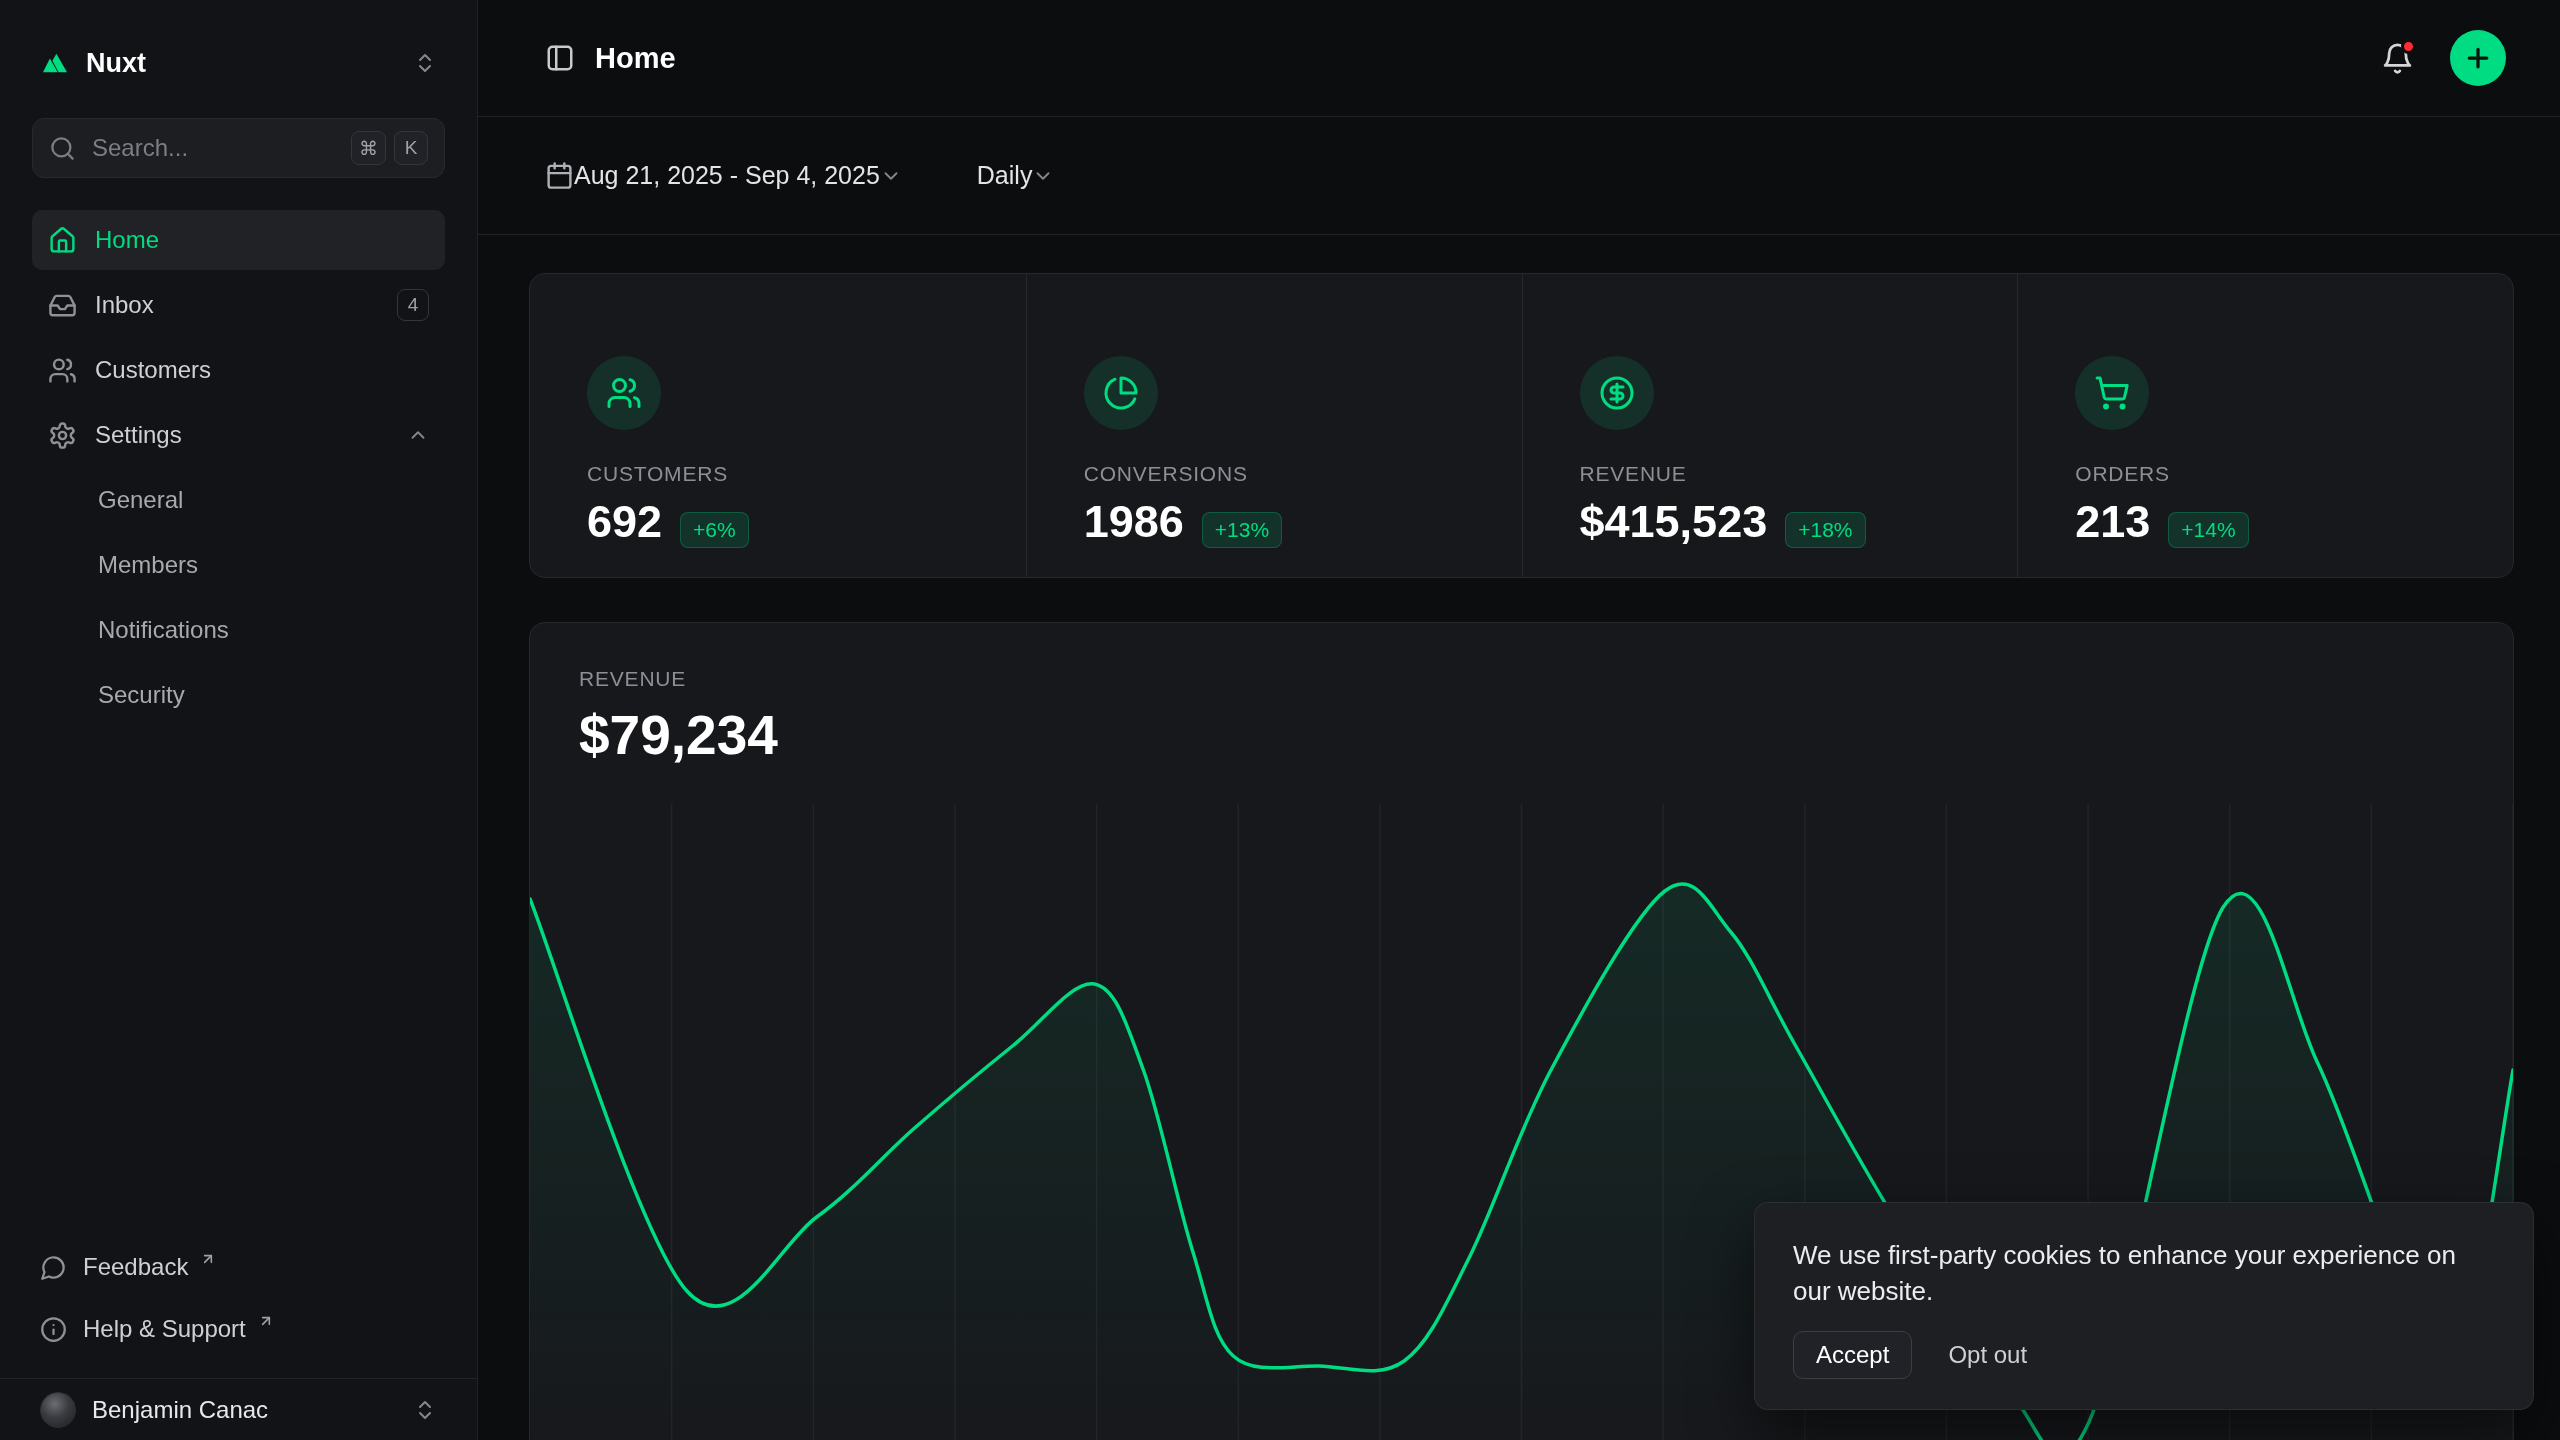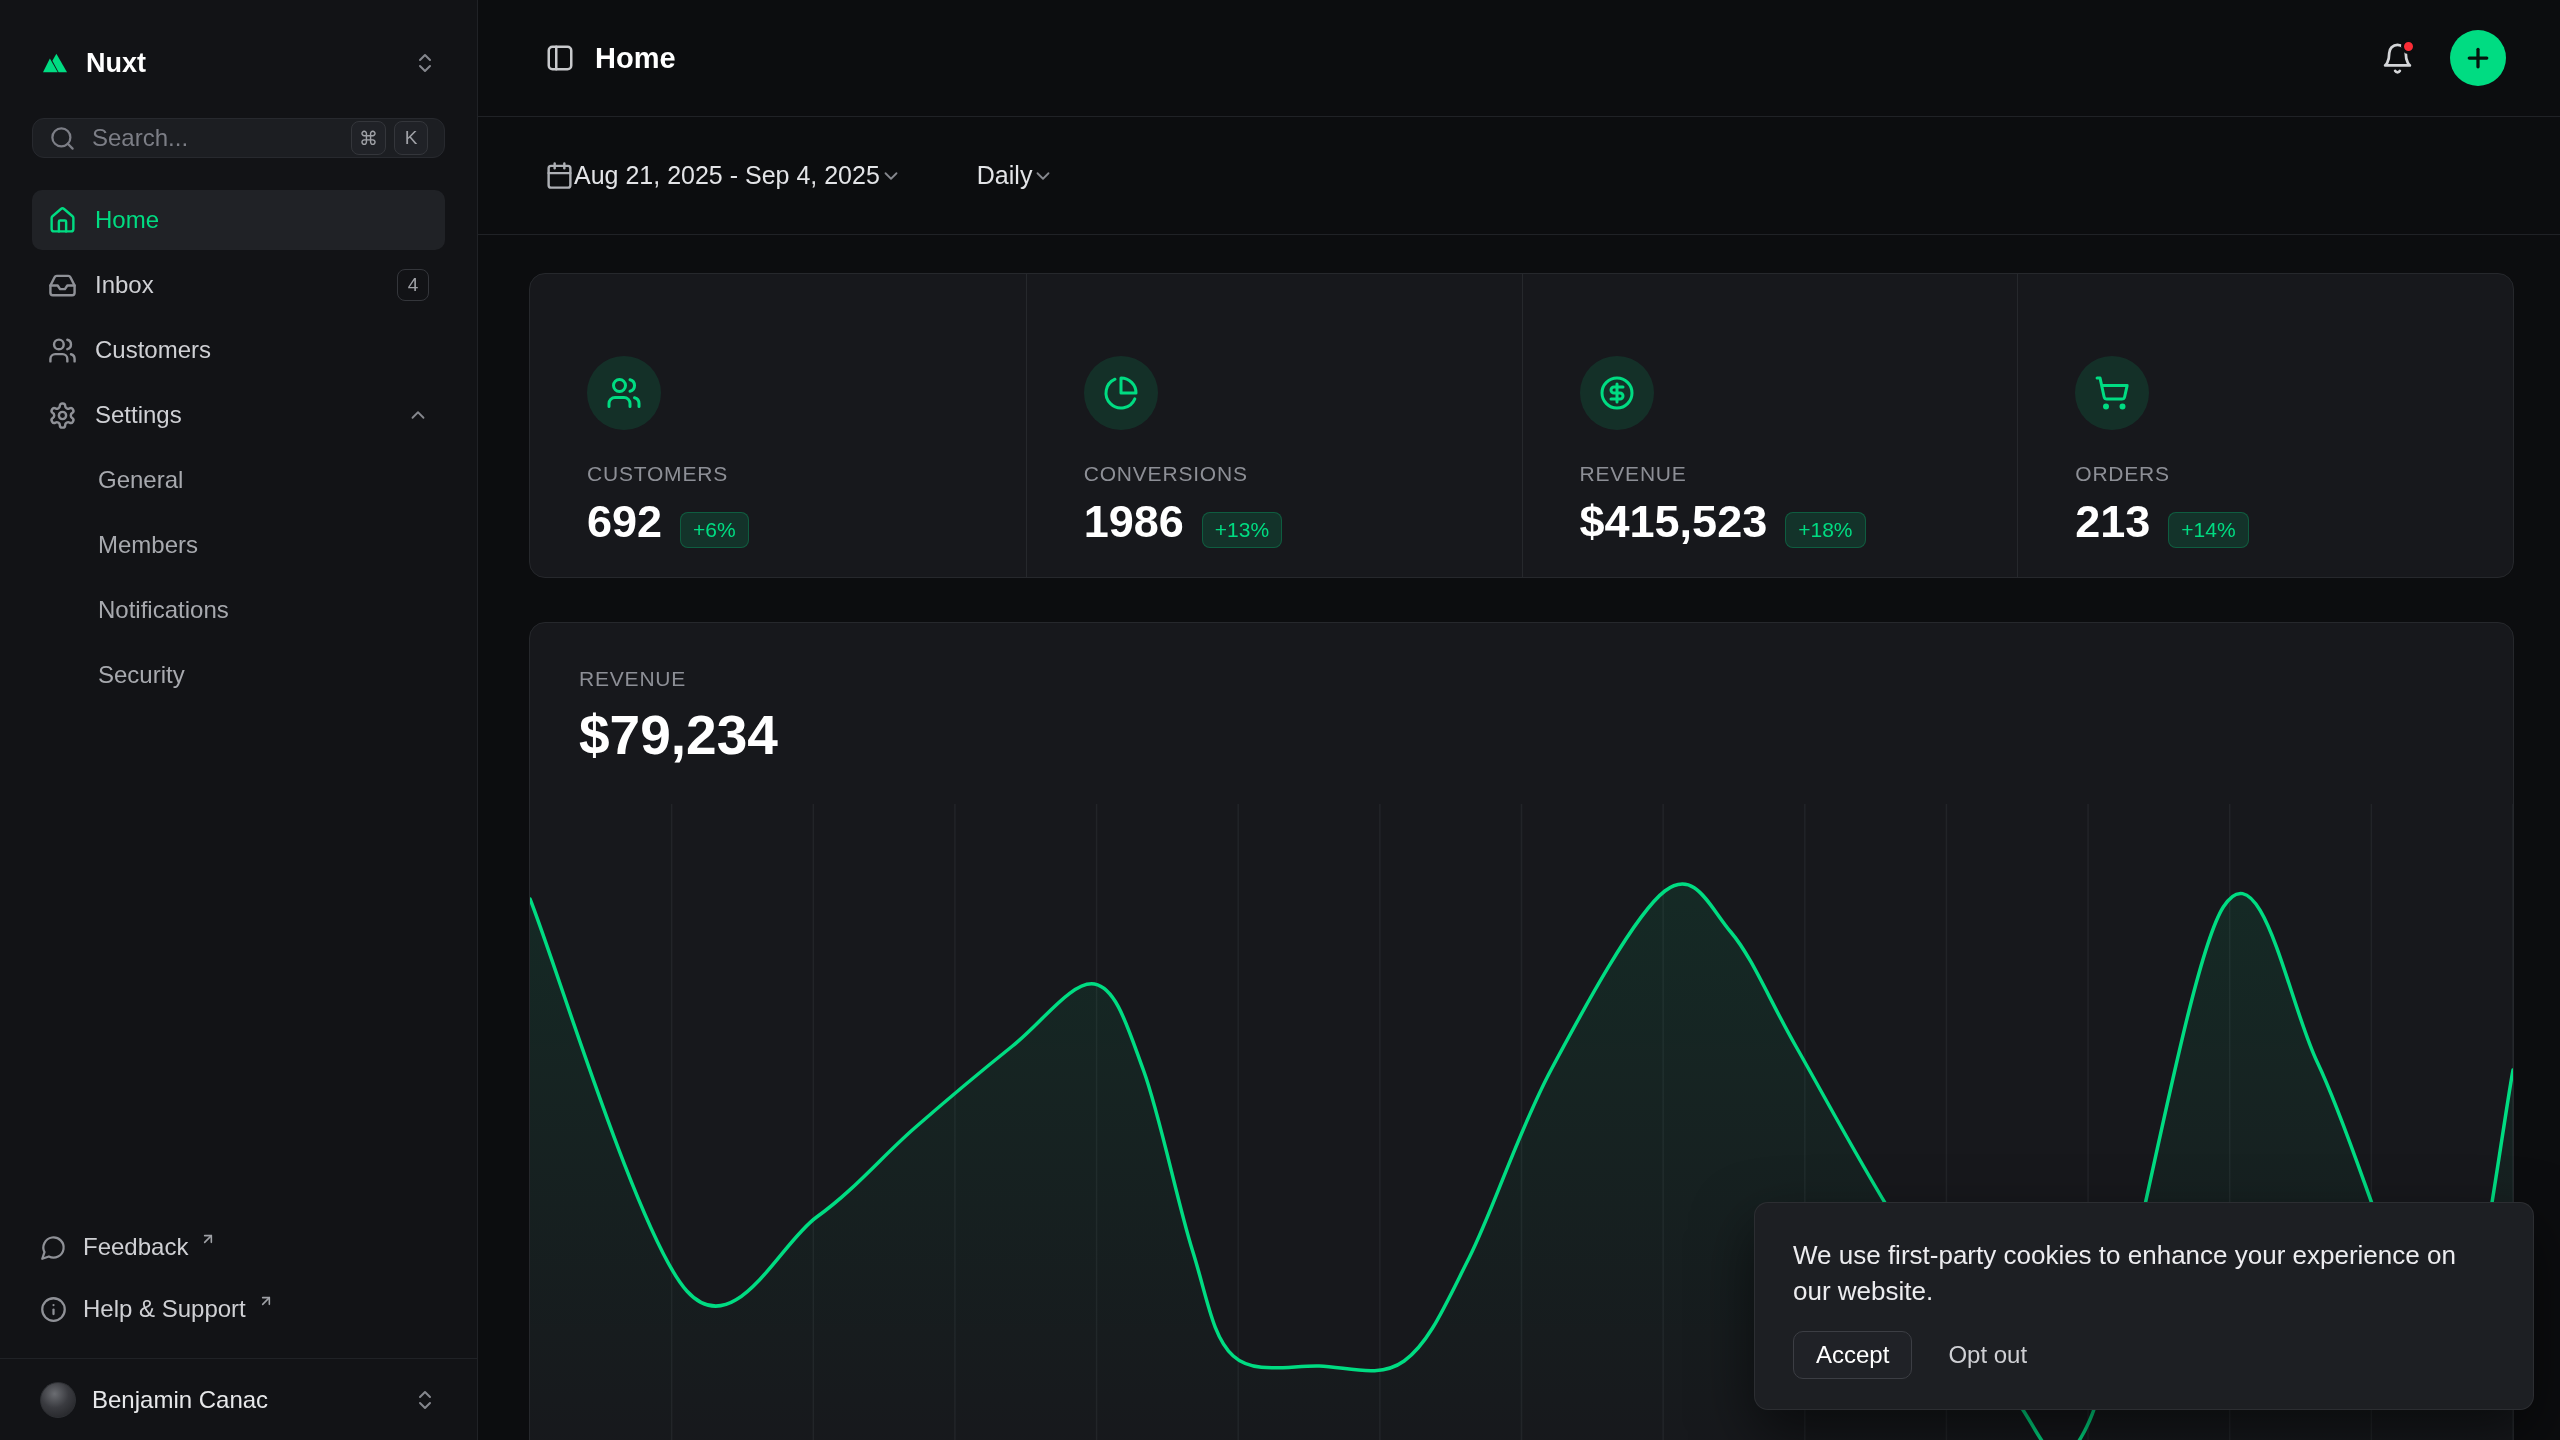--- a/index.html
+++ b/index.html
@@ -27,21 +27,21 @@
   .sidebar{
     position:fixed;left:0;top:0;bottom:0;width:478px;
     background:var(--sidebar-bg);border-right:1px solid var(--border-soft);
     display:flex;flex-direction:column;padding:0 32px;
   }
   .ws-row{margin-top:34px;height:58px;display:flex;align-items:center;gap:16px;padding:0 8px;width:100%}
   .ws-name{font-size:27px;font-weight:600;color:var(--txt)}
   .ws-caret{margin-left:auto;color:#85878d}
 
   .search{
-    margin-top:26px;height:40px;border-radius:12px;background:#1c1e22;
+    margin-top:26px;height:60px;border-radius:12px;background:#1c1e22;
     border:1px solid #27292e;display:flex;align-items:center;gap:16px;
     padding:0 16px;color:#7c7e86;font-size:24px;width:100%;
   }
   .kbds{margin-left:auto;display:flex;gap:8px}
   .kbd{
     min-width:34px;height:34px;padding:0 7px;border-radius:8px;
     background:#202227;border:1px solid #34363b;color:#9fa1a6;
     display:flex;align-items:center;justify-content:center;font-size:19px;
   }
 
@@ -64,21 +64,21 @@
     padding-left:66px;font-size:24px;color:#a7a9ae;width:100%;
   }
   .spacer{flex:1}
 
   .foot-links{display:flex;flex-direction:column;gap:8px;margin-bottom:22px}
   .flink{display:flex;align-items:center;gap:16px;font-size:24px;color:var(--txt-2);height:54px;padding:0 8px;width:100%}
   .flink .navicon{color:#8f9197}
   .ext-arrow{color:#9fa1a6;transform:translateY(-8px);margin-left:-4px}
 
   .user-row{
-    border-top:1px solid var(--border-soft);margin:0 -32px;height:82px;
+    border-top:1px solid var(--border-soft);margin:0 -32px;height:62px;
     display:flex;align-items:center;gap:16px;padding:0 40px;font-size:24px;font-weight:500;color:#e7e8ea;width:calc(100% + 64px);
   }
   .avatar{
     width:36px;height:36px;border-radius:50%;flex:none;
     background:radial-gradient(circle at 40% 32%,#6b6d72 0%,#3a3b40 45%,#1d1e21 100%);
     border:1px solid #2e3034;
   }
   .user-caret{margin-left:auto;color:#85878d}
 
   

